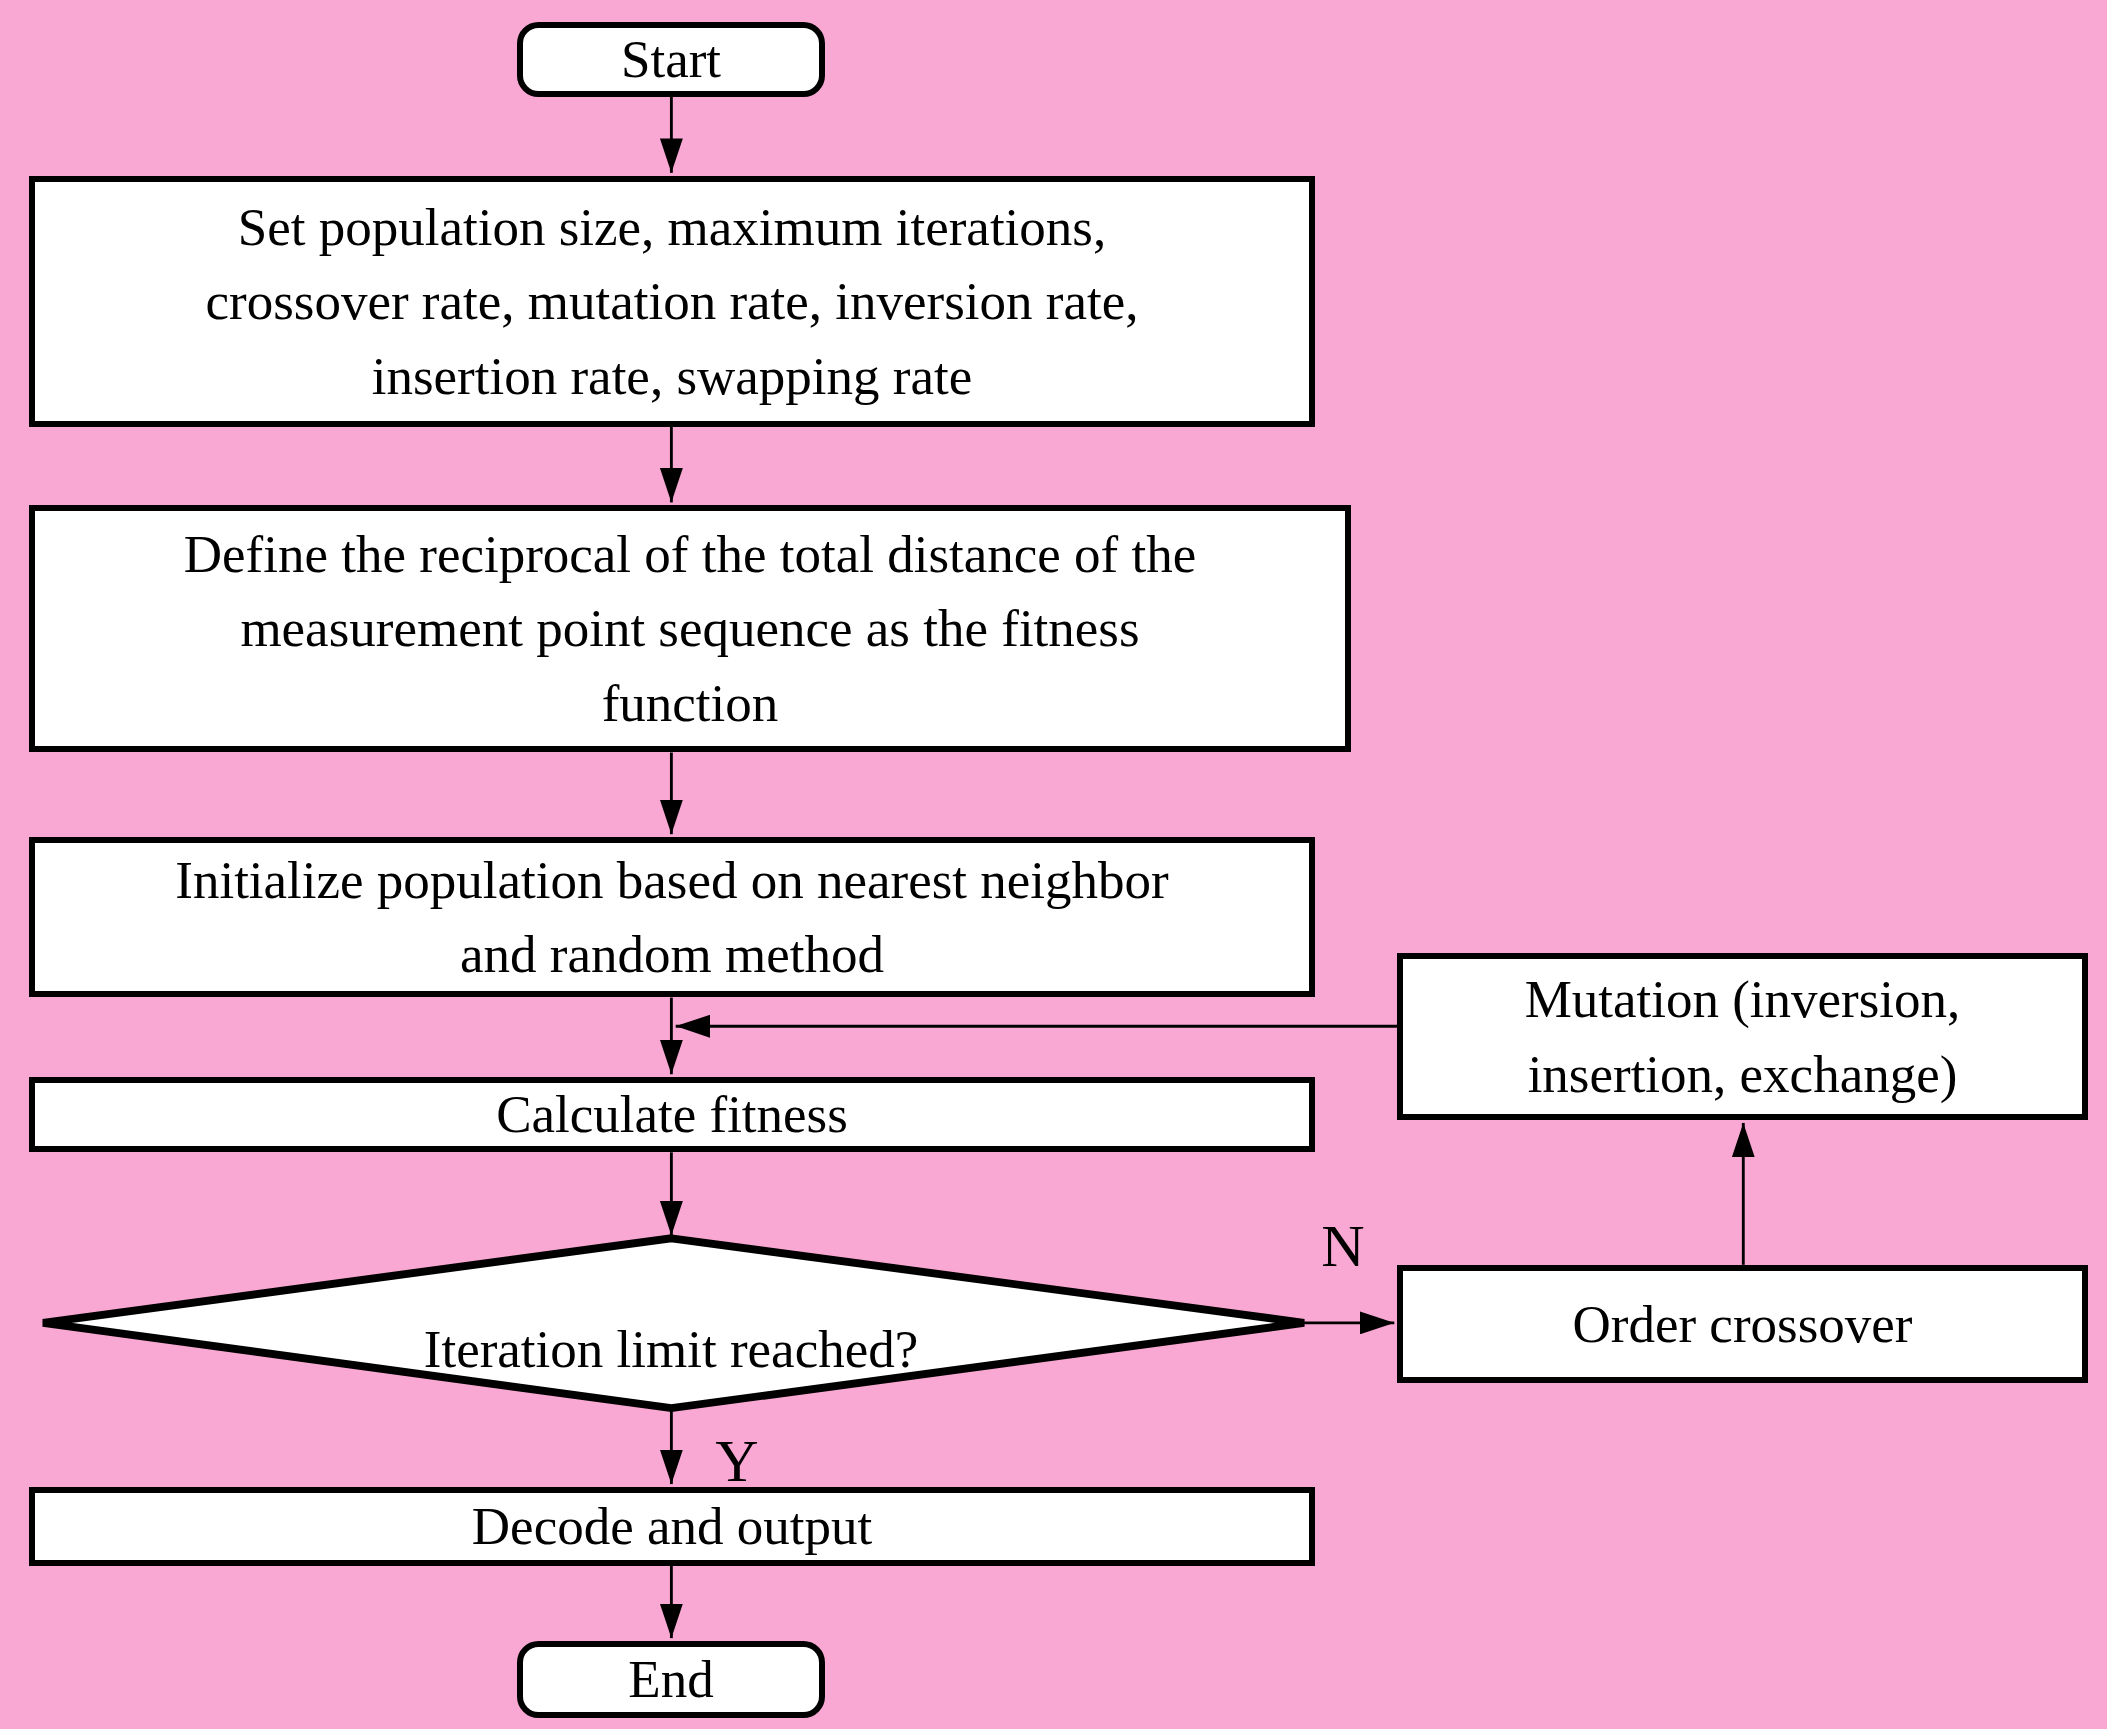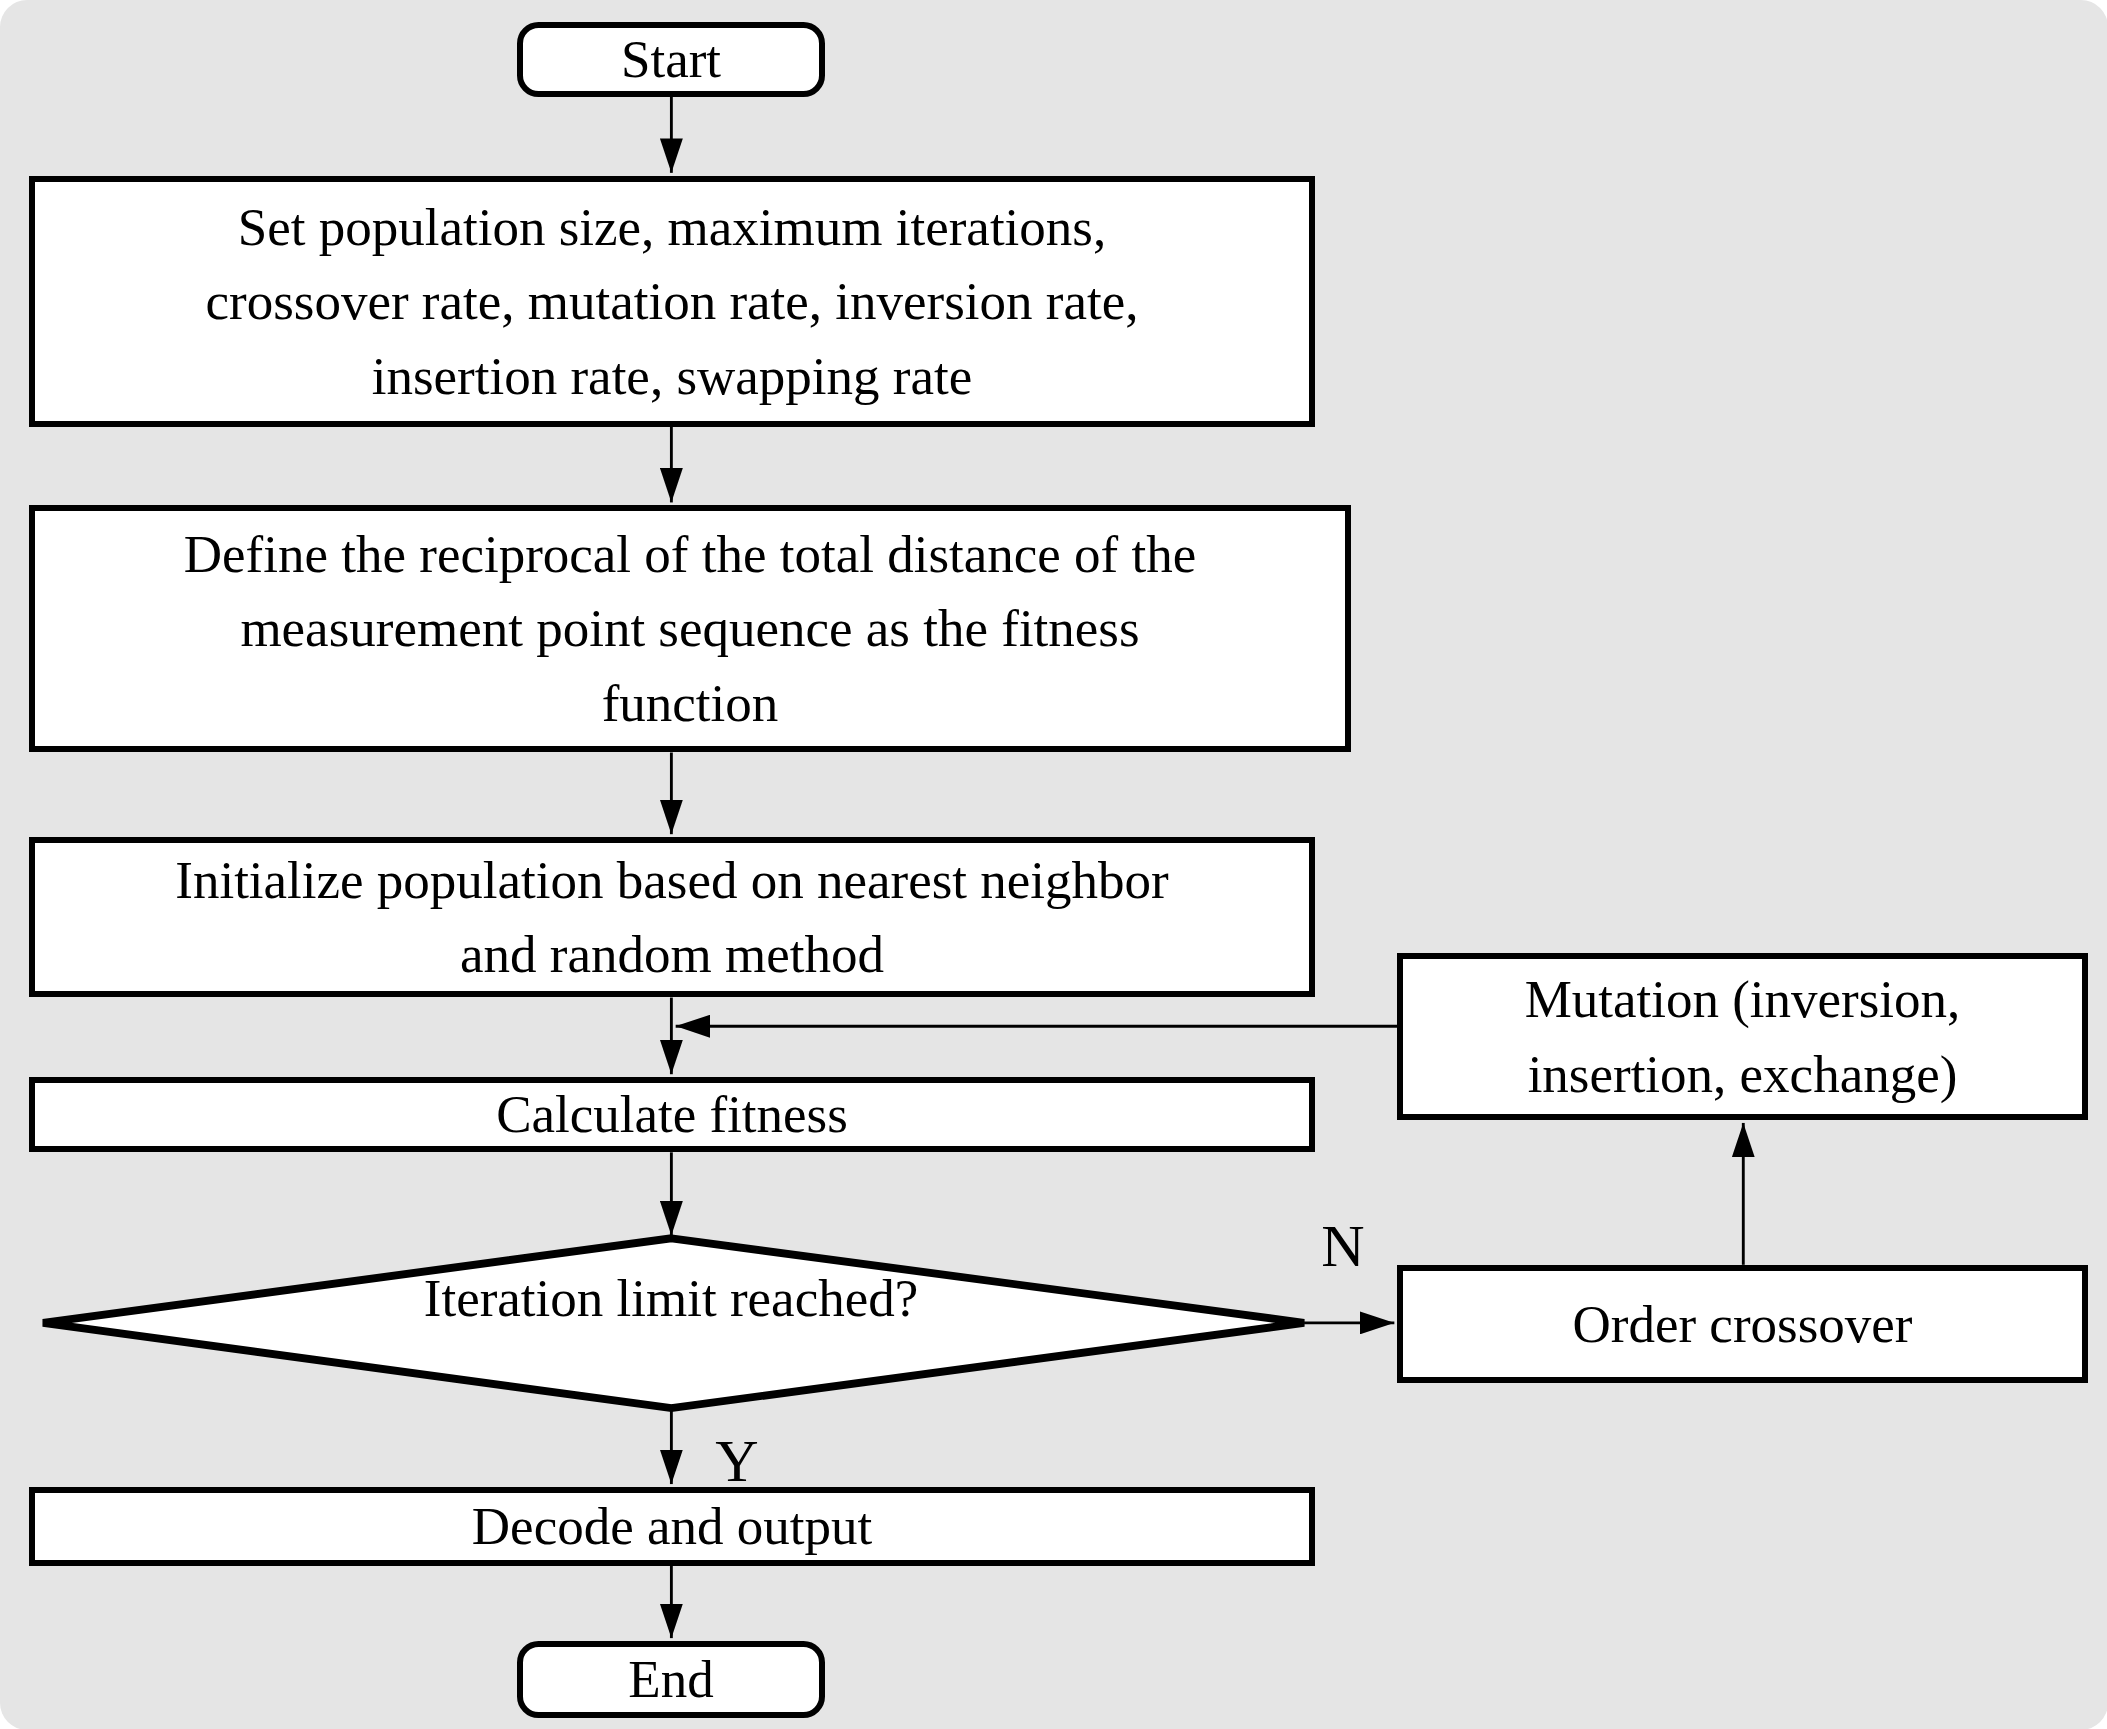--- a/index.html
+++ b/index.html
@@ -1,23 +1,22 @@
 <!DOCTYPE html>
 <html style="font-size:11.5px"><head>
 <meta charset="utf-8">
 <style>
   html, body { margin: 0; padding: 0; background: #ffffff; }
   #canvas {
     position: relative;
     width: 2108px;
     height: 1730px;
-    background: #e5e5e5;
+    background: #f9a8d4;
     font-family: "Liberation Serif", "DejaVu Serif", serif;
     color: #000;
-    border-radius: 27px;
   }
   #connectors {
     position: absolute;
     left: 0; top: 0;
     width: 2108px; height: 1730px;
     pointer-events: none;
   }
   .node {
     position: absolute;
     box-sizing: border-box;
@@ -28,21 +27,21 @@
     justify-content: center;
     text-align: center;
     font-size: 53px;
     line-height: 1.40;
   }
   .node .lbl { white-space: pre-line; }
   .rounded { border-radius: 21.5px; }
   .diamond-label {
     position: absolute;
     display: flex;
-    align-items: flex-start;
+    align-items: flex-end;
     justify-content: center;
     text-align: center;
     font-size: 53px;
     background: transparent;
   }
   .edge-label {
     position: absolute;
     font-size: 60px;
     display: flex;
     align-items: center;

